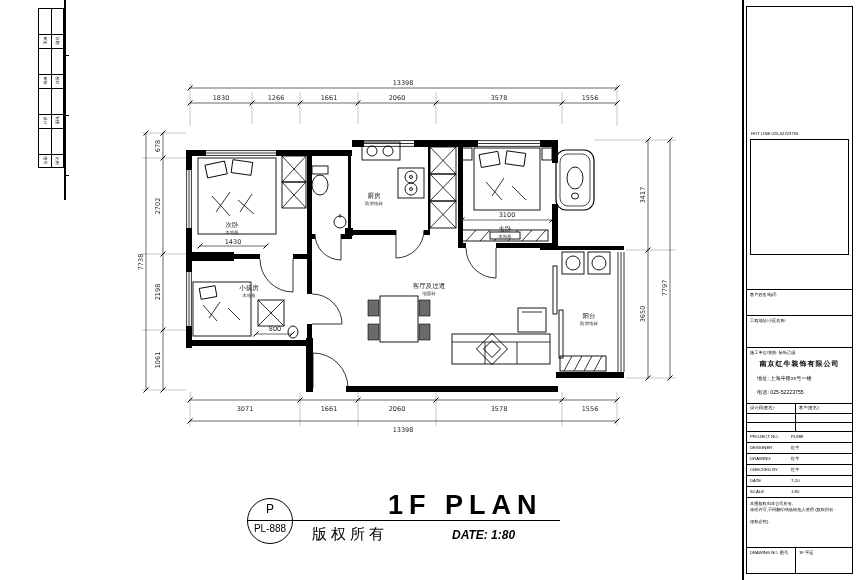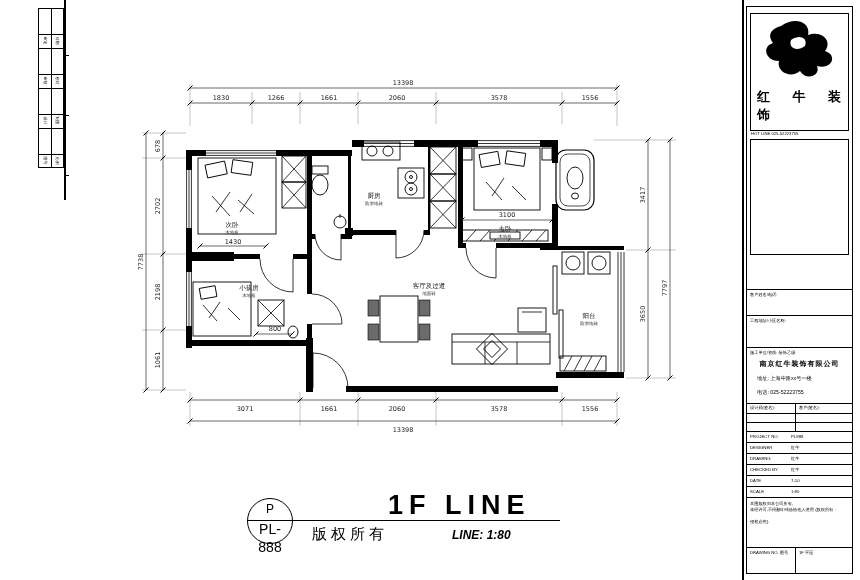--- a/index.html
+++ b/index.html
@@ -35,21 +35,21 @@
   .caddr{position:absolute;left:10px;top:368px;font-size:5.2px;white-space:nowrap;}
   .ctel{position:absolute;left:10px;top:382px;font-size:5.2px;white-space:nowrap;}
   .vmid{position:absolute;left:48px;width:0;border-left:1px solid #000;}
   .frow{position:absolute;left:0;width:100%;height:11px;border-top:1px solid #000;}
   .flab{position:absolute;left:3px;top:2px;font-size:4.3px;white-space:nowrap;}
   .fval{position:absolute;left:44px;top:2px;font-size:4.3px;white-space:nowrap;}
   
   .tl-line{left:247px;top:520px;width:313px;height:0;border-top:1.5px solid #000;}
   .tl-circle{left:247px;top:498px;width:46px;height:46px;border:1.3px solid #000;border-radius:50%;box-sizing:border-box;text-align:center;}
   .tl-p{font-size:12px;line-height:21px;color:#000;}
-  .tl-no{font-size:14px;line-height:18px;color:#000;letter-spacing:0;}
+  .tl-no{font-size:10px;line-height:18px;color:#000;letter-spacing:0;}
   .tl-main{left:388px;top:490px;font-size:27px;font-weight:bold;letter-spacing:6px;color:#000;white-space:nowrap;}
   .tl-cn{left:312px;top:525px;font-size:15px;letter-spacing:4px;color:#000;white-space:nowrap;}
   .tl-scale{left:452px;top:528px;font-size:12px;font-style:italic;font-weight:bold;color:#000;white-space:nowrap;}
 </style>
 </head>
 <body>
 
 <div class="abs" id="strip">
   <div class="strip-v"></div>
   <div class="strip-h" style="top:25px"></div>
@@ -351,28 +351,20 @@
     <text class="rs" x="505" y="238" text-anchor="middle">木地板</text>
     <text class="rt" x="429" y="288" text-anchor="middle">客厅及过道</text>
     <text class="rs" x="429" y="295" text-anchor="middle">地面砖</text>
     <text class="rt" x="589" y="318" text-anchor="middle">阳台</text>
     <text class="rs" x="589" y="325" text-anchor="middle">防滑地砖</text>
   </g>
 </svg>
 
 <div class="abs" style="left:742px;top:0;width:2px;height:580px;background:#000;"></div>
 <div class="abs" id="tblock">
-  <div class="logoBox">
-    <svg width="95" height="70" viewBox="0 0 95 70">
-      <path fill="#000" d="M30,12 C44,2 60,8 57,21 C70,16 82,26 74,37 C87,41 81,56 66,52 C70,62 55,67 49,57 C40,65 25,58 28,47 C15,47 10,33 22,29 C16,21 20,15 30,12 Z"></path>
-      <path fill="#fff" d="M40,26 C49,20 57,24 54,32 C46,38 37,34 40,26 Z"></path>
-    </svg>
-    <div class="brand1">红 牛 装</div>
-    <div class="brand2">饰</div>
-  </div>
   <div class="tiny" style="left:4px;top:124px;">HOT LINE 025-52223755</div>
   <div class="box2"></div>
   <div class="hl" style="top:282px"></div>
   <div class="tiny" style="left:3px;top:285px;">客户姓名/电话:</div>
   <div class="hl" style="top:308px"></div>
   <div class="tiny" style="left:3px;top:311px;">工程地址/小区名称:</div>
   <div class="hl" style="top:340px"></div>
   <div class="tiny" style="left:3px;top:343px;">施工单位/资质: 装饰乙级</div>
   <div class="cname">南京红牛装饰有限公司</div>
   <div class="caddr">地址: 上海中路xx号一楼</div>
@@ -417,15 +409,15 @@
   <div class="vmid" style="top:540px;height:26px;"></div>
   <div class="tiny" style="left:3px;top:543px;">DRAWING NO. 图号</div>
   <div class="tiny" style="left:52px;top:543px;">1F 平面</div>
 </div>
 
 <div class="abs tl-line"></div>
 <div class="abs tl-circle">
   <div class="tl-p">P</div>
   <div class="tl-no">PL-888</div>
 </div>
-<div class="abs tl-main">1F LINE</div>
+<div class="abs tl-main">1F PLAN</div>
 <div class="abs tl-cn">版权所有</div>
-<div class="abs tl-scale">LINE: 1:80</div>
+<div class="abs tl-scale">DATE: 1:80</div>
 
 </body></html>

